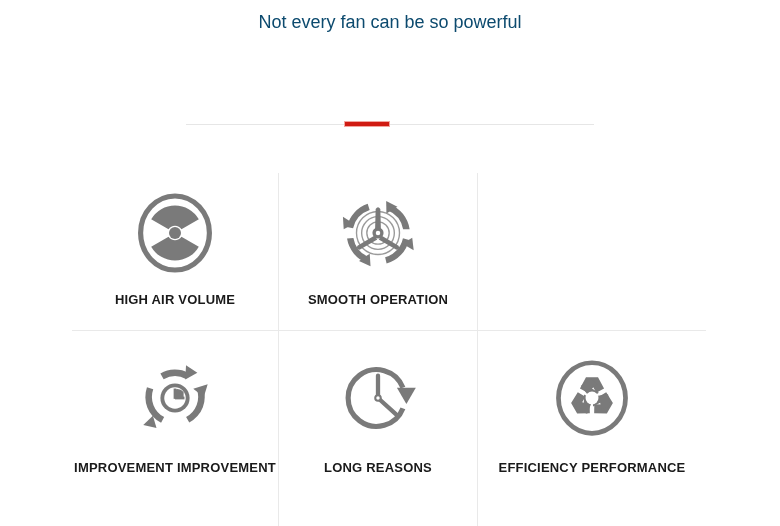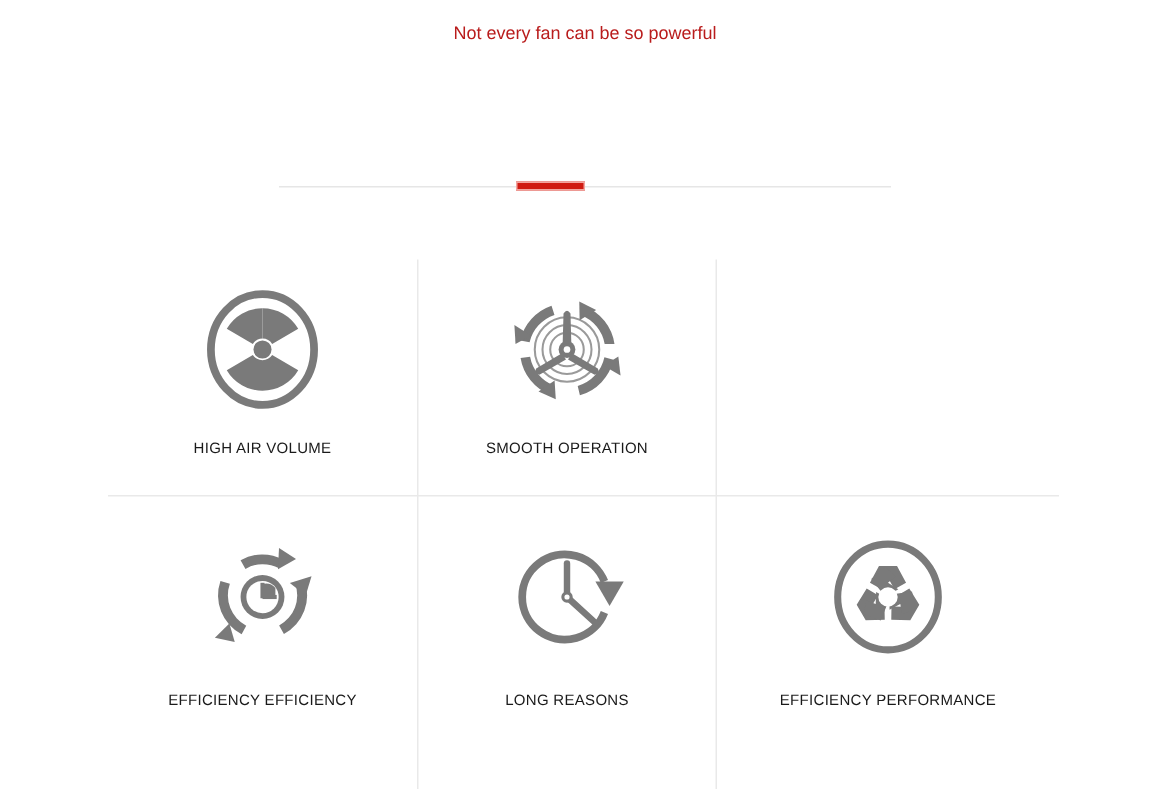--- a/index.html
+++ b/index.html
@@ -34,24 +34,24 @@
     font-size: 31px;
     line-height: 38px;
     font-weight: bold;
     letter-spacing: 0.2px;
     color: #2f62ab;
     font-family: "Liberation Sans", sans-serif;
   }
   .sub-title {
     margin: 0;
     padding-top: 12px;
-    font-size: 12px;
+    font-size: 18px;
     line-height: 20px;
     font-weight: normal;
-    color: #b91c1c;
+    color: #0c4a6e;
     font-family: "Liberation Sans", sans-serif;
   }
 
   
   .divider-wrap {
     position: absolute;
     left: 186px;
     top: 118px;
     width: 408px;
     height: 14px;
@@ -126,23 +126,23 @@
   .cell.r1 .icon-box {
     margin-top: 24px;
   }
   .icon-box svg {
     display: block;
     width: 86px;
     height: 86px;
   }
   .feature-label {
     margin-top: 17px;
-    font-size: 10px;
+    font-size: 13px;
     line-height: 14px;
-    font-weight: normal;
+    font-weight: bold;
     color: #1a1a1a;
     letter-spacing: 0.2px;
     text-align: center;
     white-space: nowrap;
     font-family: "Liberation Sans", sans-serif;
   }
   .cell.r1 .feature-label {
     margin-top: 20px;
   }
 </style>
@@ -226,21 +226,21 @@
           <g fill="#7a7a7a">
             <path d="M33 21.5 A34 34 0 0 1 66 21 L62.8 27.8 A26.5 26.5 0 0 0 36.8 28.2 Z"></path>
             <path d="M62.8 12 L76 20.5 L62 28.5 Z"></path>
             <path d="M82.5 36.8 A34 34 0 0 1 66.6 78.6 L62.9 72 A26.5 26.5 0 0 0 75.3 39.5 Z"></path>
             <path d="M88 34 L83.5 48.9 L71.2 39.1 Z"></path>
             <path d="M33.8 78.8 A34 34 0 0 1 17.4 37.5 L24.7 39.8 A26.5 26.5 0 0 0 37.4 72.2 Z"></path>
             <path d="M28.5 84.8 L13.1 81.5 L24.3 70.6 Z"></path>
           </g>
         </svg>
       </div>
-      <div class="feature-label">EFFICIENCY EFFICIENCY</div>
+      <div class="feature-label">IMPROVEMENT IMPROVEMENT</div>
     </div>
 
     <div class="cell r1 c1">
       <div class="icon-box">
         <svg viewBox="0 0 100 100" xmlns="http://www.w3.org/2000/svg">
 
           <path d="M79 62 A33 33 0 1 1 79 38" fill="none" stroke="#7a7a7a" stroke-width="6" stroke-linecap="butt"></path>
           <path d="M72 38 L94 38 L83 57 Z" fill="#7a7a7a"></path>
 
           <line x1="50" y1="50" x2="50" y2="24" stroke="#7a7a7a" stroke-width="5" stroke-linecap="round"></line>

